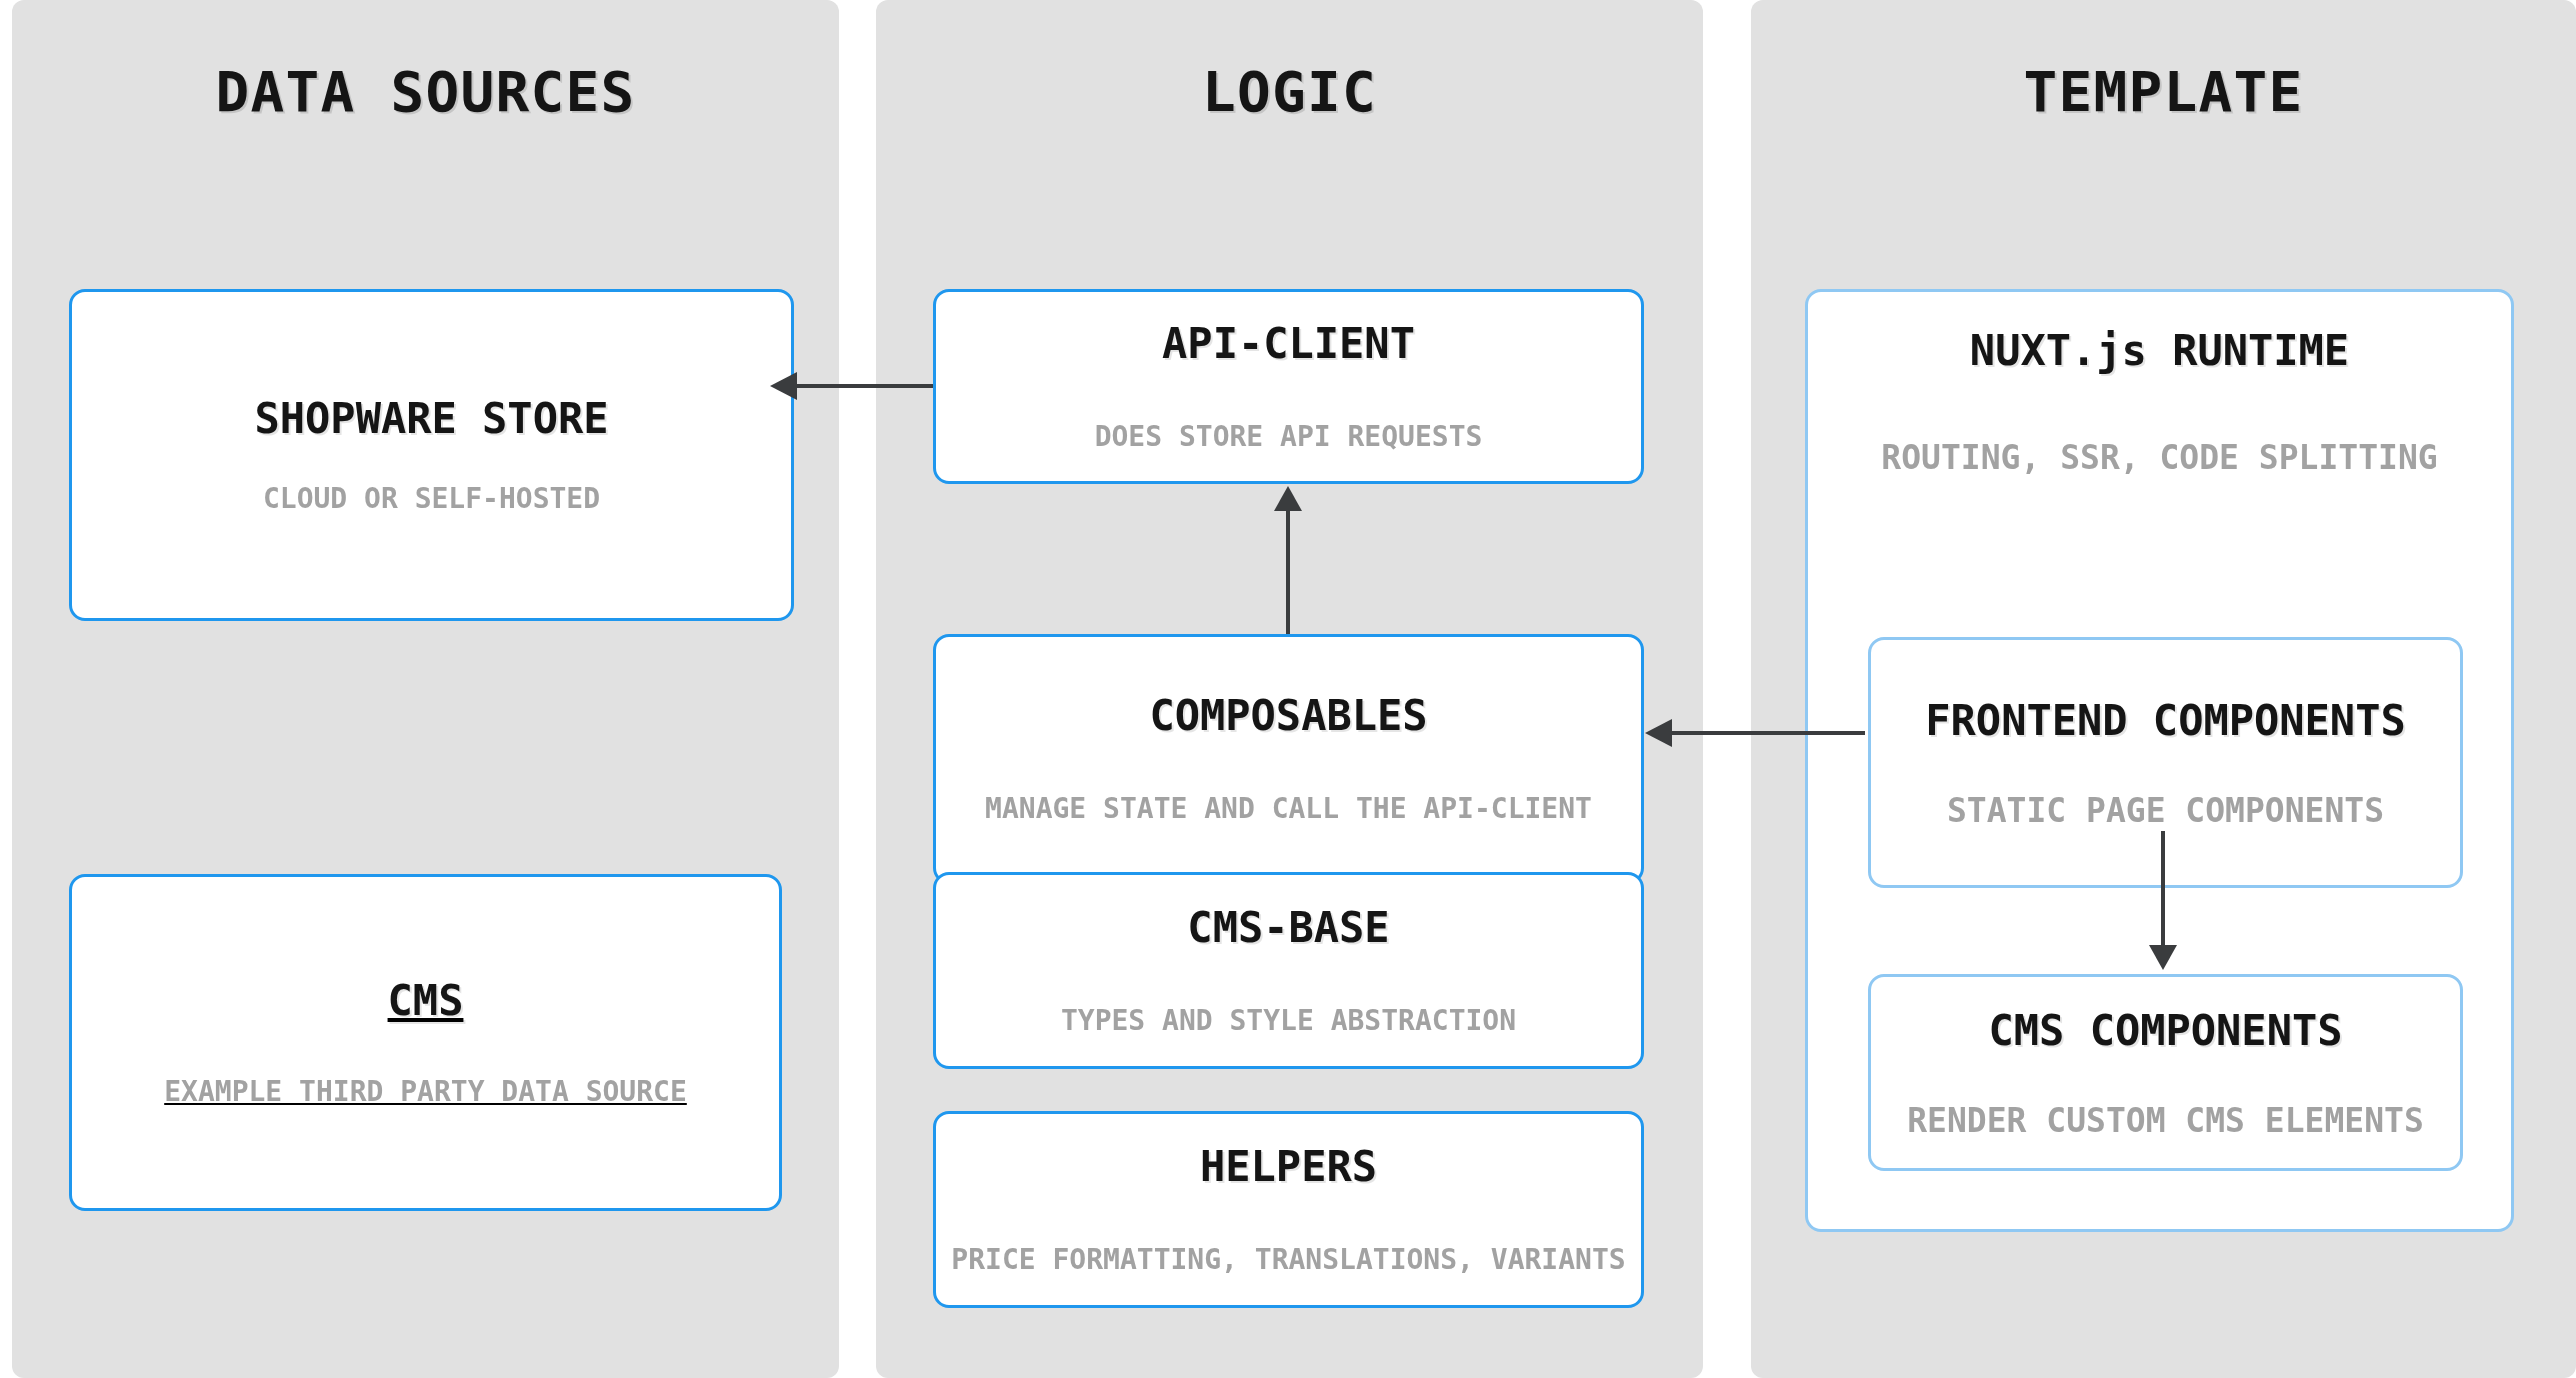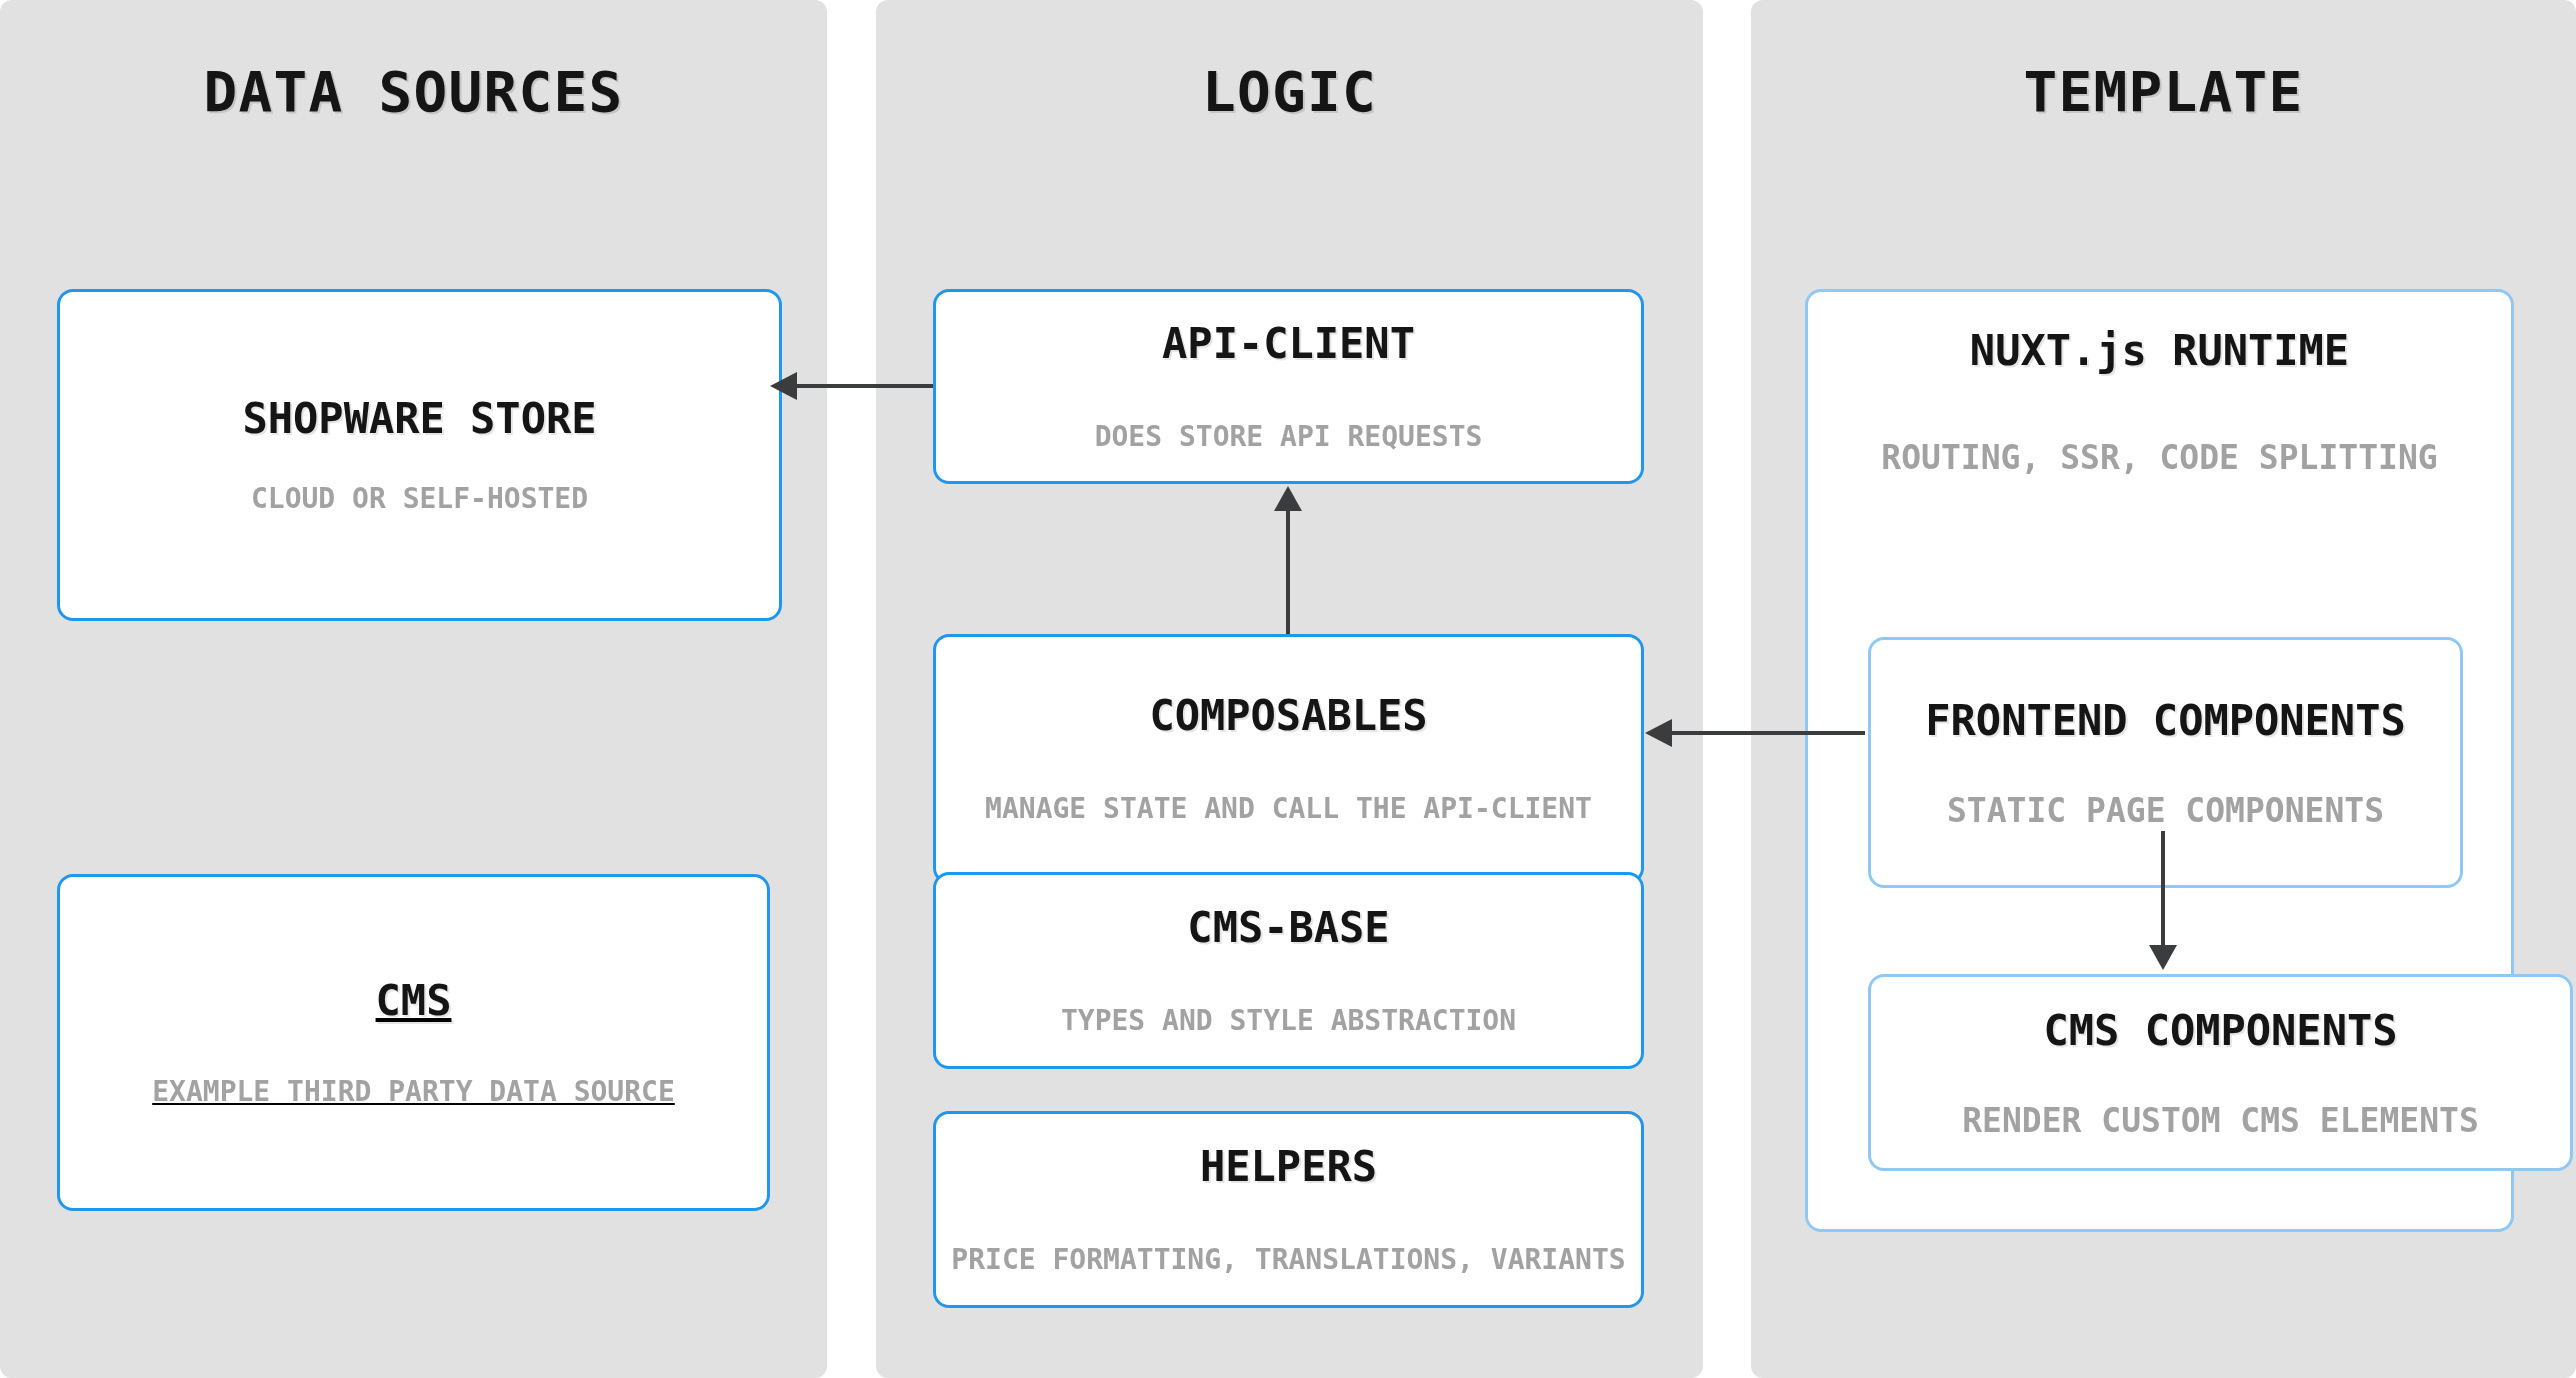--- a/index.html
+++ b/index.html
@@ -20,21 +20,21 @@
     position:relative;
   }
   .canvas{position:absolute;inset:0;width:2576px;height:1378px;}
 
   
   .panel{
     position:absolute;top:0;height:1378px;
     background:var(--panel-gray);
     border-radius:12px;
   }
-  .panel-data-sources{left:0;width:827px;}
+  .panel-data-sources{left:12px;width:827px;}
   .panel-logic{left:876px;width:827px;}
   .panel-template{left:1751px;width:825px;}
 
   .panel-title{
     position:absolute;top:58px;left:0;width:100%;
     text-align:center;
     font-size:56px;font-weight:bold;line-height:67px;
     color:var(--title-black);
     letter-spacing:1.3px;
     text-shadow:2px 2px 0 rgba(0,0,0,0.12);
@@ -73,21 +73,21 @@
   .box-composables{left:57px;top:634px;width:711px;height:250px;gap:50px;}
   .box-cms-base{left:57px;top:872px;width:711px;height:197px;gap:50px;}
   .box-helpers{left:57px;top:1111px;width:711px;height:197px;gap:50px;}
 
   
   .box-nuxt-runtime{
     left:54px;top:289px;width:709px;height:943px;
     justify-content:flex-start;padding-top:34px;gap:64px;
   }
   .box-frontend-components{left:60px;top:345px;width:595px;height:251px;gap:47px;position:absolute;}
-  .box-cms-components{left:60px;top:682px;width:705px;height:197px;gap:47px;position:absolute;}
+  .box-cms-components{left:60px;top:682px;width:595px;height:197px;gap:47px;position:absolute;}
 
   
   .arrow-line{position:absolute;background:var(--arrow-dark);}
   .arrow-head{position:absolute;width:0;height:0;}
   .arrow-head-left{
     border-top:14px solid transparent;border-bottom:14px solid transparent;
     border-right:27px solid var(--arrow-dark);
   }
   .arrow-head-up{
     border-left:14px solid transparent;border-right:14px solid transparent;

